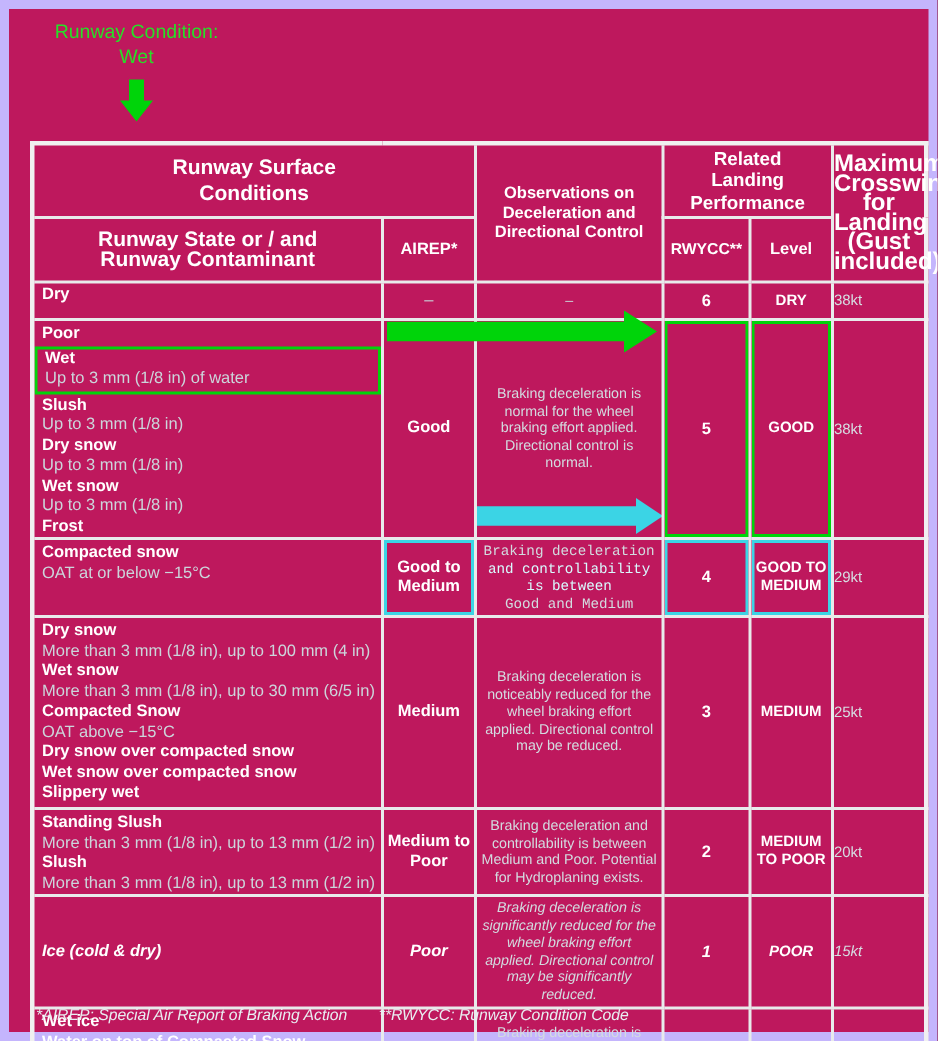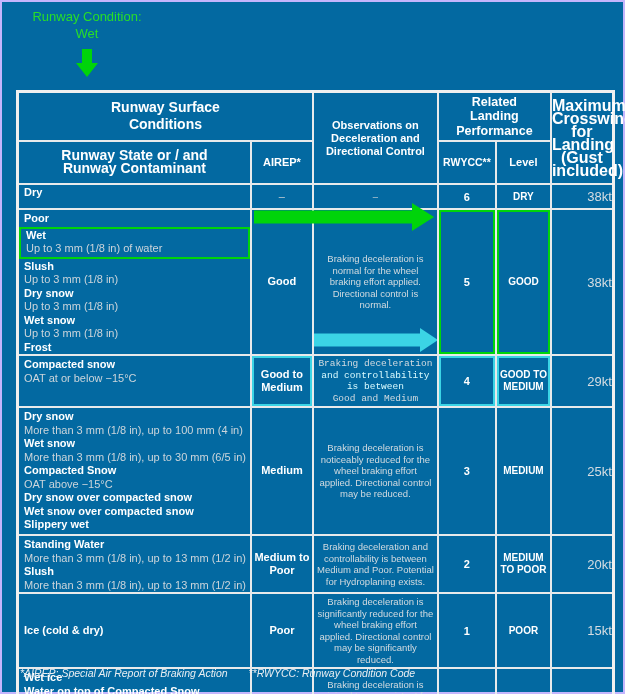--- a/index.html
+++ b/index.html
@@ -5,22 +5,22 @@
   html,body{margin:0;padding:0;}
   body{
     width:625px;height:694px;
     font-family:"Liberation Sans", sans-serif;
     background:#5d6e7d;
     position:relative;
     overflow:hidden;
   }
   .frame{
     position:absolute;inset:0;
-    border:2px solid #c4b5fd;
-    background:#0369a1;
+    border:6px solid #c4b5fd;
+    background:#be185d;
   }
   :root{
     --green:#00d40a;
     --green-text:#28df28;
     --cyan:#3bd4e5;
     --grid:#e8eaeb;
   }
   
   .callout{position:absolute;top:6px;text-align:center;font-size:13px;line-height:17px;}
   .callout.green{left:16px;width:138px;color:var(--green-text);}
@@ -45,33 +45,33 @@
   .hdr-obs{font-size:11px;line-height:13px;width:112px;margin:0 auto;}
   .hdr-rlp{font-size:12.5px;line-height:14.5px;width:82px;margin:0 auto;}
   .hdr-rwycc{font-size:10.5px;}
   .hdr-level{font-size:11px;}
   .hdr-mcw{font-size:16px;line-height:13px;width:60px;margin:6px auto;}
   tr.r0 td{height:19px;}
   tr.r1 td{height:135px;}
   tr.r2 td{height:38px;}
   tr.r3 td{height:122px;}
   tr.r4 td{height:52px;}
-  tr.r5 td{height:58px;}
+  tr.r5 td{height:58px;font-style:italic;}
   tr.r6 td{height:73px;}
   td.cond{vertical-align:top;text-align:left;padding:2px 4px 0 5px;color:#fff;}
   tr.r5 td.cond{vertical-align:middle;padding-top:0;}
   tr.r0 td.cond{padding-top:1px;}
   .cl{font-size:11px;line-height:13.5px;color:#ccd5db;white-space:nowrap;}
   .cl.b{font-weight:bold;color:#fff;}
   .hl-box{border:2px solid var(--green);margin:1px -4px 1px -5px;padding:0 0 1px 5px;}
   td.airep{font-weight:bold;color:#fff;font-size:11px;text-align:center;line-height:13.5px;}
   td.obs{color:#d3dbe0;font-size:9.5px;line-height:11.5px;text-align:center;padding:2px 3px;}
   td.num{font-weight:bold;color:#fff;font-size:11px;text-align:center;}
   td.level{font-weight:bold;color:#fff;font-size:10px;line-height:12px;text-align:center;padding:0 2px;}
-  td.xwind{color:#d6dde2;font-size:13px;text-align:right;}
+  td.xwind{color:#d6dde2;font-size:10px;text-align:left;}
   .dim{color:#c7d0d6 !important;font-weight:normal !important;}
   .out-green{box-shadow:inset 0 0 0 2px var(--green);}
   .out-cyan{box-shadow:inset 0 0 0 2px var(--cyan);}
   .obswrap{position:relative;z-index:2;}
   .obs-line{display:block;font-family:Liberation Mono, monospace;}
   .on-arrow{color:#d9fbff;}
   
   .r-arrow{position:absolute;}
   .r-arrow .shaft{position:absolute;left:0;top:50%;transform:translateY(-50%);background:var(--c);}
   .r-arrow .head{position:absolute;right:0;top:50%;transform:translateY(-50%);width:0;height:0;}
@@ -192,21 +192,21 @@
               <div class="cl b">Slippery wet</div>
             </td>
             <td class="airep">Medium</td>
             <td class="obs">Braking deceleration is noticeably reduced for the wheel braking effort applied. Directional control may be reduced.</td>
             <td class="num">3</td>
             <td class="level">MEDIUM</td>
             <td class="xwind">25kt</td>
           </tr>
           <tr class="r4">
             <td class="cond">
-              <div class="cl b">Standing Water</div>
+              <div class="cl b">Standing Slush</div>
               <div class="cl">More than 3 mm (1/8 in), up to 13 mm (1/2 in)</div>
               <div class="cl b">Slush</div>
               <div class="cl">More than 3 mm (1/8 in), up to 13 mm (1/2 in)</div>
             </td>
             <td class="airep">Medium to Poor</td>
             <td class="obs">Braking deceleration and controllability is between Medium and Poor. Potential for Hydroplaning exists.</td>
             <td class="num">2</td>
             <td class="level">MEDIUM TO POOR</td>
             <td class="xwind">20kt</td>
           </tr>

